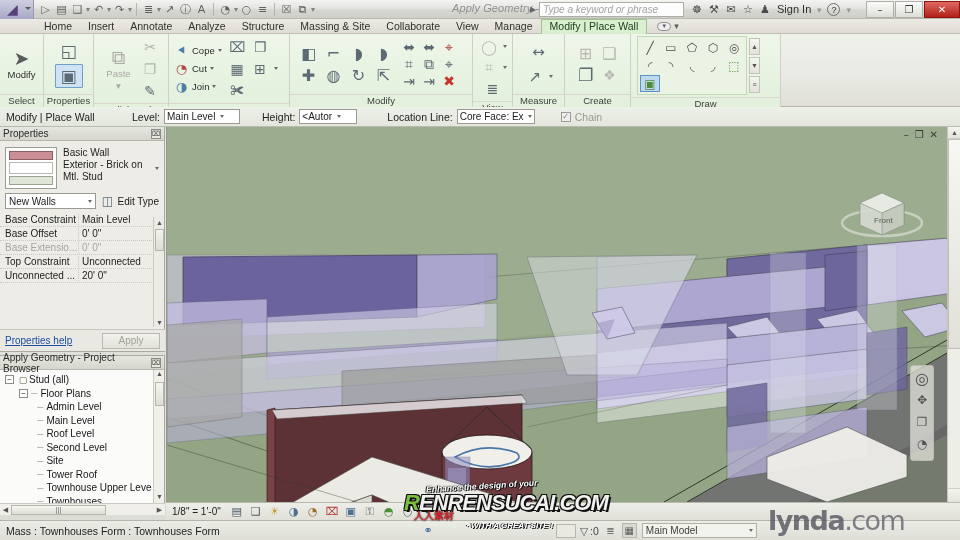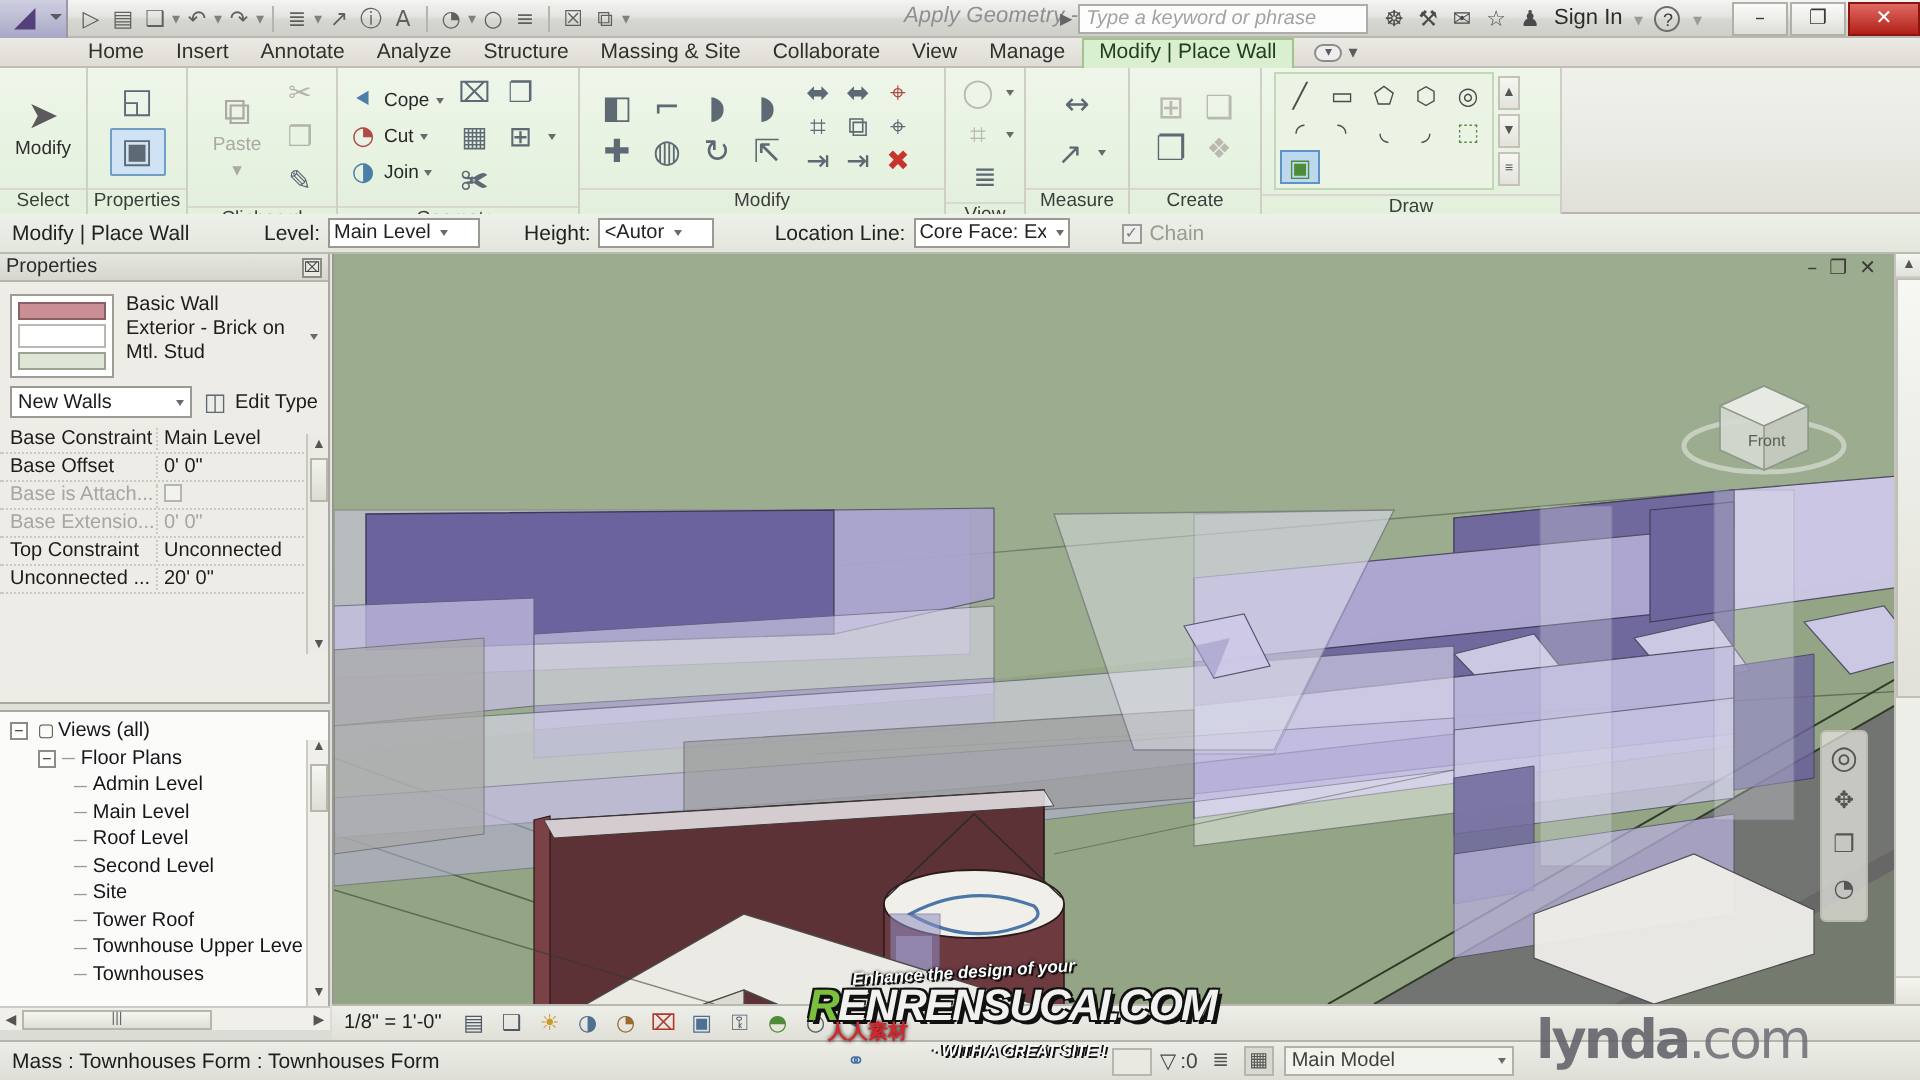--- a/index.html
+++ b/index.html
@@ -549,49 +549,53 @@
     <div class="ptable">
       <div class="prow">
         <span class="pk">Base Constraint</span>
         <span class="pv">Main Level</span>
       </div>
       <div class="prow">
         <span class="pk">Base Offset</span>
         <span class="pv">0'  0"</span>
       </div>
       <div class="prow dim">
-        <span class="pk">Base is Attach...</span>
-        <span class="pv"><span class="cbx"></span></span>
-      </div>
-      <div class="prow dim">
         <span class="pk">Base Extensio...</span>
         <span class="pv">0'  0"</span>
       </div>
       <div class="prow">
         <span class="pk">Top Constraint</span>
         <span class="pv">Unconnected</span>
       </div>
       <div class="prow">
         <span class="pk">Unconnected ...</span>
         <span class="pv">20'  0"</span>
       </div>
     </div>
     <div class="pscroll">
       <span class="ar" style="top:0">▲</span>
       <div class="thumb"></div>
       <span class="ar" style="bottom:0">▼</span>
     </div>
+    <div class="pfoot">
+      <span class="phelp">Properties help</span>
+      <span class="apply-btn">Apply</span>
+    </div>
   </div>
 
   <div class="browser">
+    <div class="panel-head">
+      <span>Apply Geometry - Project Browser</span>
+      <span class="panel-x">⌧</span>
+    </div>
     <div class="tree">
       <div class="tnode" style="padding-left:2px">
         <span class="tbox">−</span>
         <span class="sqico" style="width:12px;height:11px;font-size:9px;color:#4b5a3e">▢</span>
-        <span>Views (all)</span>
+        <span>Stud (all)</span>
       </div>
       <div class="tnode" style="padding-left:16px">
         <span class="tbox">−</span>
         <span class="tdash">─</span>
         <span>Floor Plans</span>
       </div>
       <div class="tnode" style="padding-left:34px">
         <span class="tdash">─</span>
         <span>Admin Level</span>
       </div>

